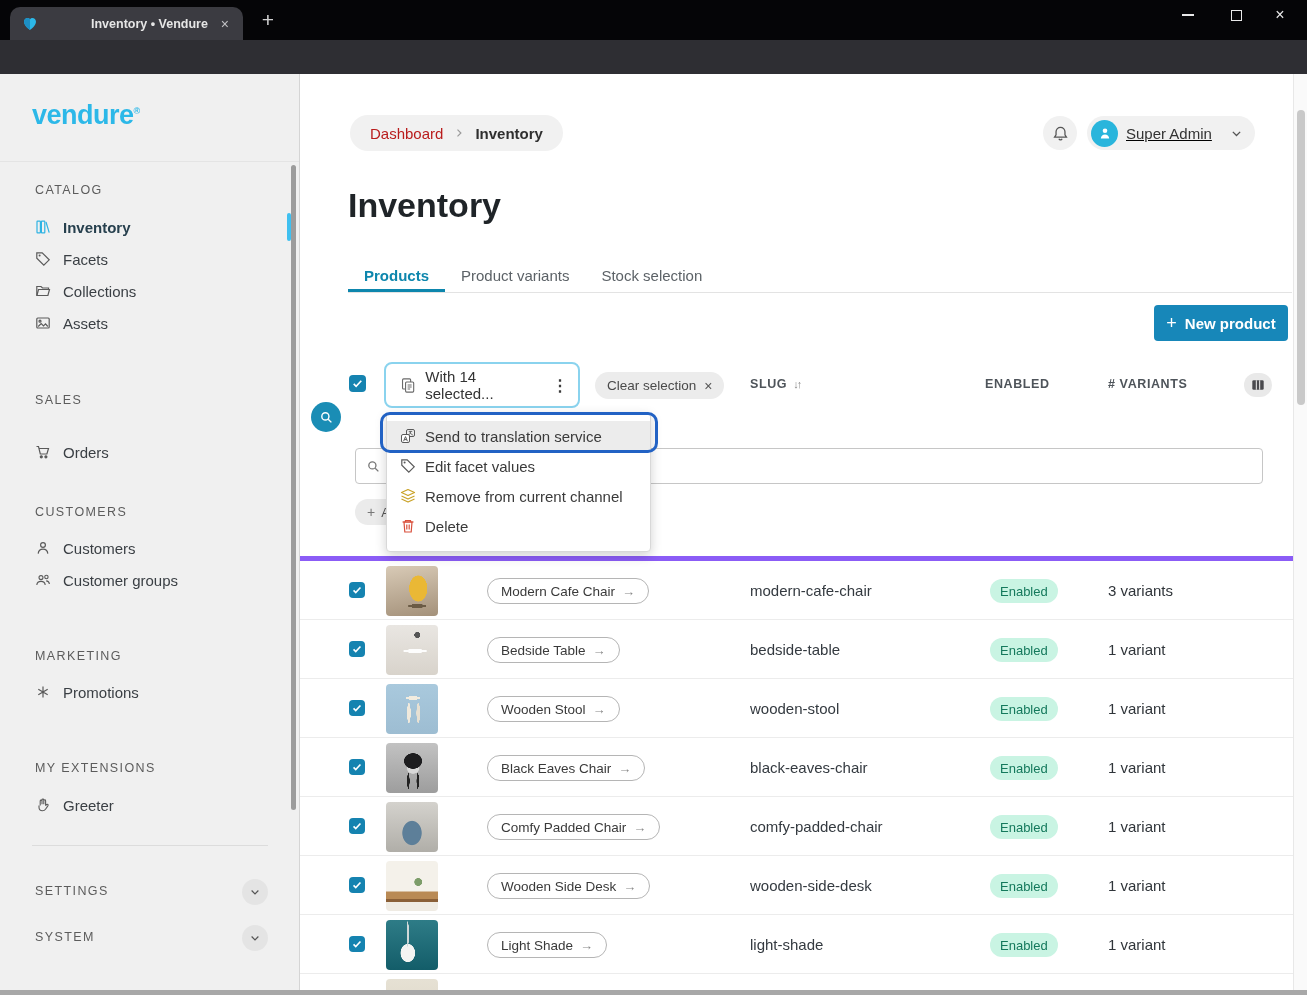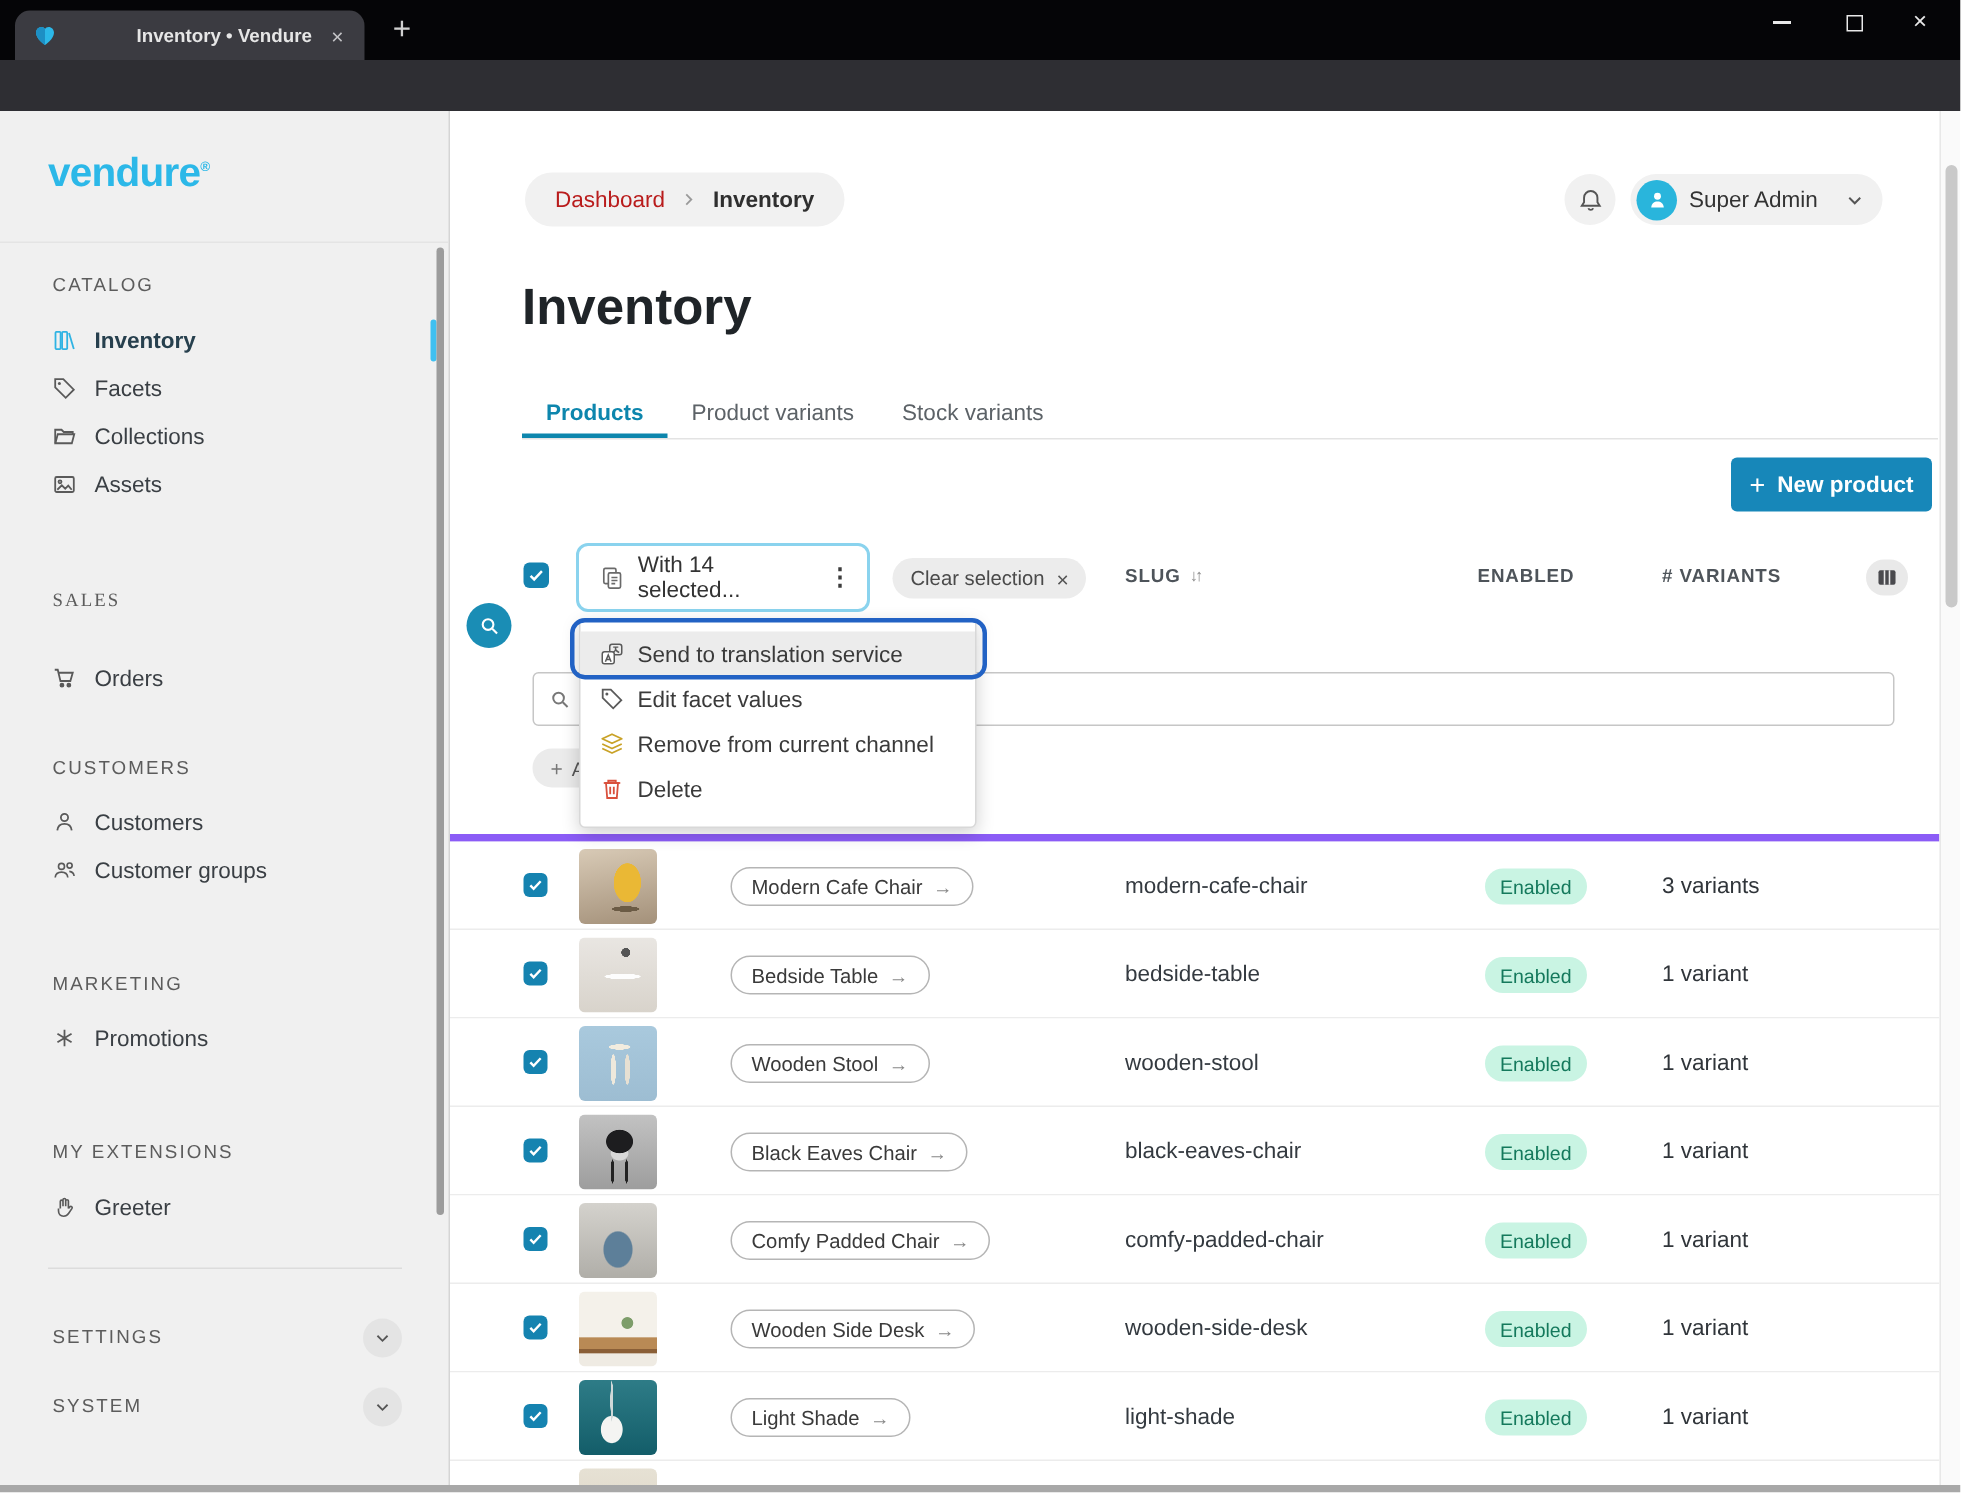--- a/index.html
+++ b/index.html
@@ -46,21 +46,21 @@
   .side-divider { position:absolute; left:32px; top:771px; width:236px; height:1px; background:#dcdcdc; }
   .chev-circle { position:absolute; width:26px; height:26px; border-radius:50%; background:#e4e4e4; display:flex; align-items:center; justify-content:center; }
   .side-scroll { position:absolute; left:291px; top:91px; width:5px; height:645px; background:#9c9c9c; border-radius:3px; }
 
   
   .main { position:absolute; left:300px; top:0; width:1007px; height:916px; background:#fff; overflow:hidden; }
   .crumb { position:absolute; left:50px; top:41px; height:36px; background:#f1f1f1; border-radius:18px; display:flex; align-items:center; padding:0 20px; gap:10px; font-size:15px; }
   .crumb .root { color:#b91c1c; }
   .crumb .cur { color:#2f2f2f; font-weight:600; }
   .icon-btn-circle { position:absolute; width:34px; height:34px; border-radius:50%; background:#f1f1f1; display:flex; align-items:center; justify-content:center; }
-  .userpill { position:absolute; left:787px; top:42px; width:168px; height:34px; border-radius:17px; background:#f1f1f1; display:flex; align-items:center; gap:8px; padding:0 12px 0 4px; }
+  .userpill { position:absolute; left:787px; top:42px; width:168px; height:34px; border-radius:17px; background:#f1f1f1; display:flex; align-items:center; gap:8px; padding:0 12px 0 4px;text-decoration:underline; }
   .uavatar { width:27px; height:27px; border-radius:50%; background:#29b5dc; display:flex; align-items:center; justify-content:center; }
   .uname { font-size:15px; color:#333; }
   .page-title { position:absolute; left:48px; top:112px; font-size:34px; font-weight:700; color:#1f2428; }
   .tabsrow { position:absolute; left:48px; top:186px; width:944px; height:33px; border-bottom:1px solid #e3e3e3; display:flex; }
   .tab { padding:0 16px; line-height:31px; font-size:15px; color:#5c6267; }
   .tab.active { color:#0d86ad; font-weight:600; border-bottom:3px solid #0d86ad; }
   .newprod { position:absolute; left:854px; top:231px; width:134px; height:36px; background:#1787b9; border-radius:4px; color:#fff; font-size:15px; font-weight:600; display:flex; align-items:center; justify-content:center; gap:8px; }
   .newprod .pl { font-size:18px; font-weight:400; }
 
   .cb { width:17px; height:17px; border-radius:4px; background:#1583b0; display:inline-flex; align-items:center; justify-content:center; }
@@ -200,21 +200,21 @@
       <svg width="16" height="16" viewBox="0 0 16 16">
           <g fill="none" stroke="#5a5a5a" stroke-width="1.2">
             <path d="M1.8 12.5V3.5h4.2L7.5 5h6v1.5"></path>
             <path d="M3.5 6.5h11l-1.6 6H1.9z"></path>
           </g>
         </svg>
       <span>Collections</span>
     </div>
     <div class="active-bar"></div>
 
-    <div class="sec-label" style="top:319px;font-family:Liberation Serif, serif;">SALES</div>
+    <div class="sec-label" style="top:319px;">SALES</div>
     <div class="nav-item" style="top:363px;">
       <svg width="16" height="16" viewBox="0 0 16 16">
           <g fill="none" stroke="#5a5a5a" stroke-width="1.2">
             <path d="M1.5 2.5h2l1.8 7.5h6.6l1.6-5.5H4.3"></path>
             <circle cx="6.3" cy="12.8" r="1" fill="#5a5a5a"></circle>
             <circle cx="10.9" cy="12.8" r="1" fill="#5a5a5a"></circle>
           </g>
         </svg>
       <span>Orders</span>
     </div>
@@ -304,21 +304,21 @@
       <svg width="13" height="13" viewBox="0 0 16 16" style="margin-left:auto;">
           <path d="M3.5 6l4.5 4.5L12.5 6" fill="none" stroke="#555" stroke-width="1.6"></path>
         </svg>
     </div>
 
     <div class="page-title">Inventory</div>
 
     <div class="tabsrow">
       <span class="tab active">Products</span>
       <span class="tab">Product variants</span>
-      <span class="tab">Stock variants</span>
+      <span class="tab">Stock selection</span>
     </div>
 
     <div class="newprod">
       <span class="pl">+</span>
       <span>New product</span>
     </div>
 
     <span class="cb abs" style="left:49px; top:301px;">
       <svg width="11" height="11" viewBox="0 0 16 16">
           <path d="M2.5 8.5l3.5 3.5L13.5 4" fill="none" stroke="#fff" stroke-width="2.4"></path>

